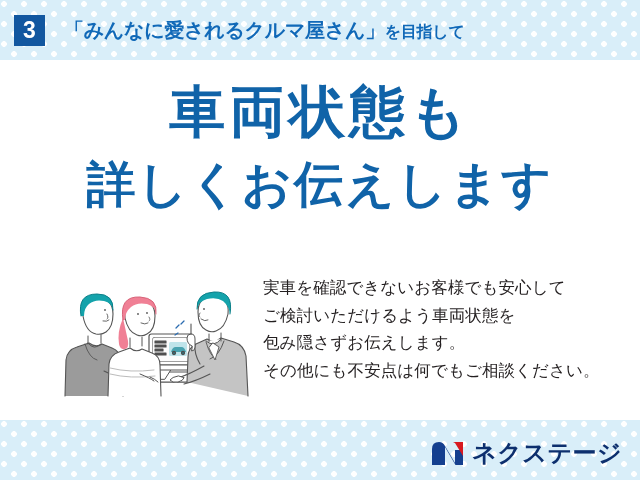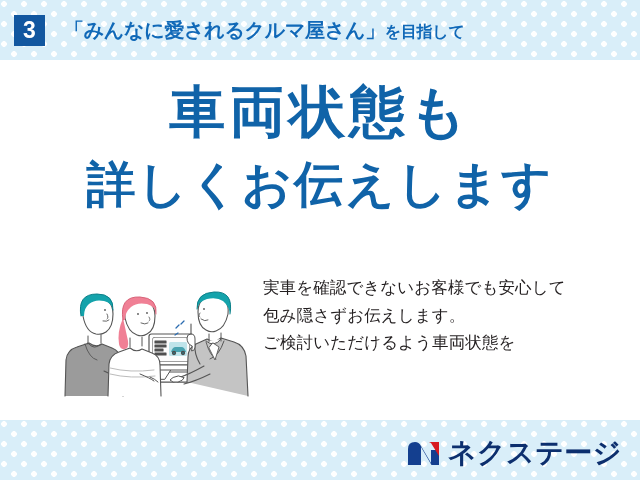--- a/index.html
+++ b/index.html
@@ -133,21 +133,21 @@
     align-items: center;
     height: 30px;
   }
   #logo-mark {
     width: 34px;
     height: 25px;
     flex: 0 0 auto;
   }
   #logo-text {
     margin-left: 7px;
-    font-size: 28px;
+    font-size: 24px;
     font-weight: bold;
     color: #0d2f6e;
     letter-spacing: 0.5px;
     white-space: nowrap;
   }
 </style>
 </head>
 <body>
 
 <div id="banner">
@@ -260,22 +260,23 @@
             <path d="M149 43 q4 3 7 1" stroke="#555" stroke-width="0.9"></path>
 
             <path d="M124 52 l3 -3 M129 48 l3 -3 M123 59 l3 -2" stroke="#2b6cb0" stroke-width="1.3"></path>
 
           </g>
         </svg>
       </div>
 
       <div id="paragraph">
         <div>実車を確認できないお客様でも安心して</div>
+        <div>ご検討いただけるよう車両状態を</div>
         <div>包み隠さずお伝えします。</div>
-        <div>ご検討いただけるよう車両状態を</div>
+        <div>その他にも不安点は何でもご相談ください。</div>
       </div>
 
     </div>
   </div>
 
   <div id="footer-logo">
     <svg id="logo-mark" viewBox="0 0 34 25" width="34" height="25" xmlns="http://www.w3.org/2000/svg">
       <path d="M1 24 L1 8 Q1 1 8 1 Q12 1 14 5 L24 22 L24 9 L32 9 L32 24 L24.5 24 L14 6 L14 24 Z" fill="#143f8f"></path>
       <path d="M22 1 L32 1 L32 15 L24 2 Z" fill="#d71920"></path>
     </svg>

